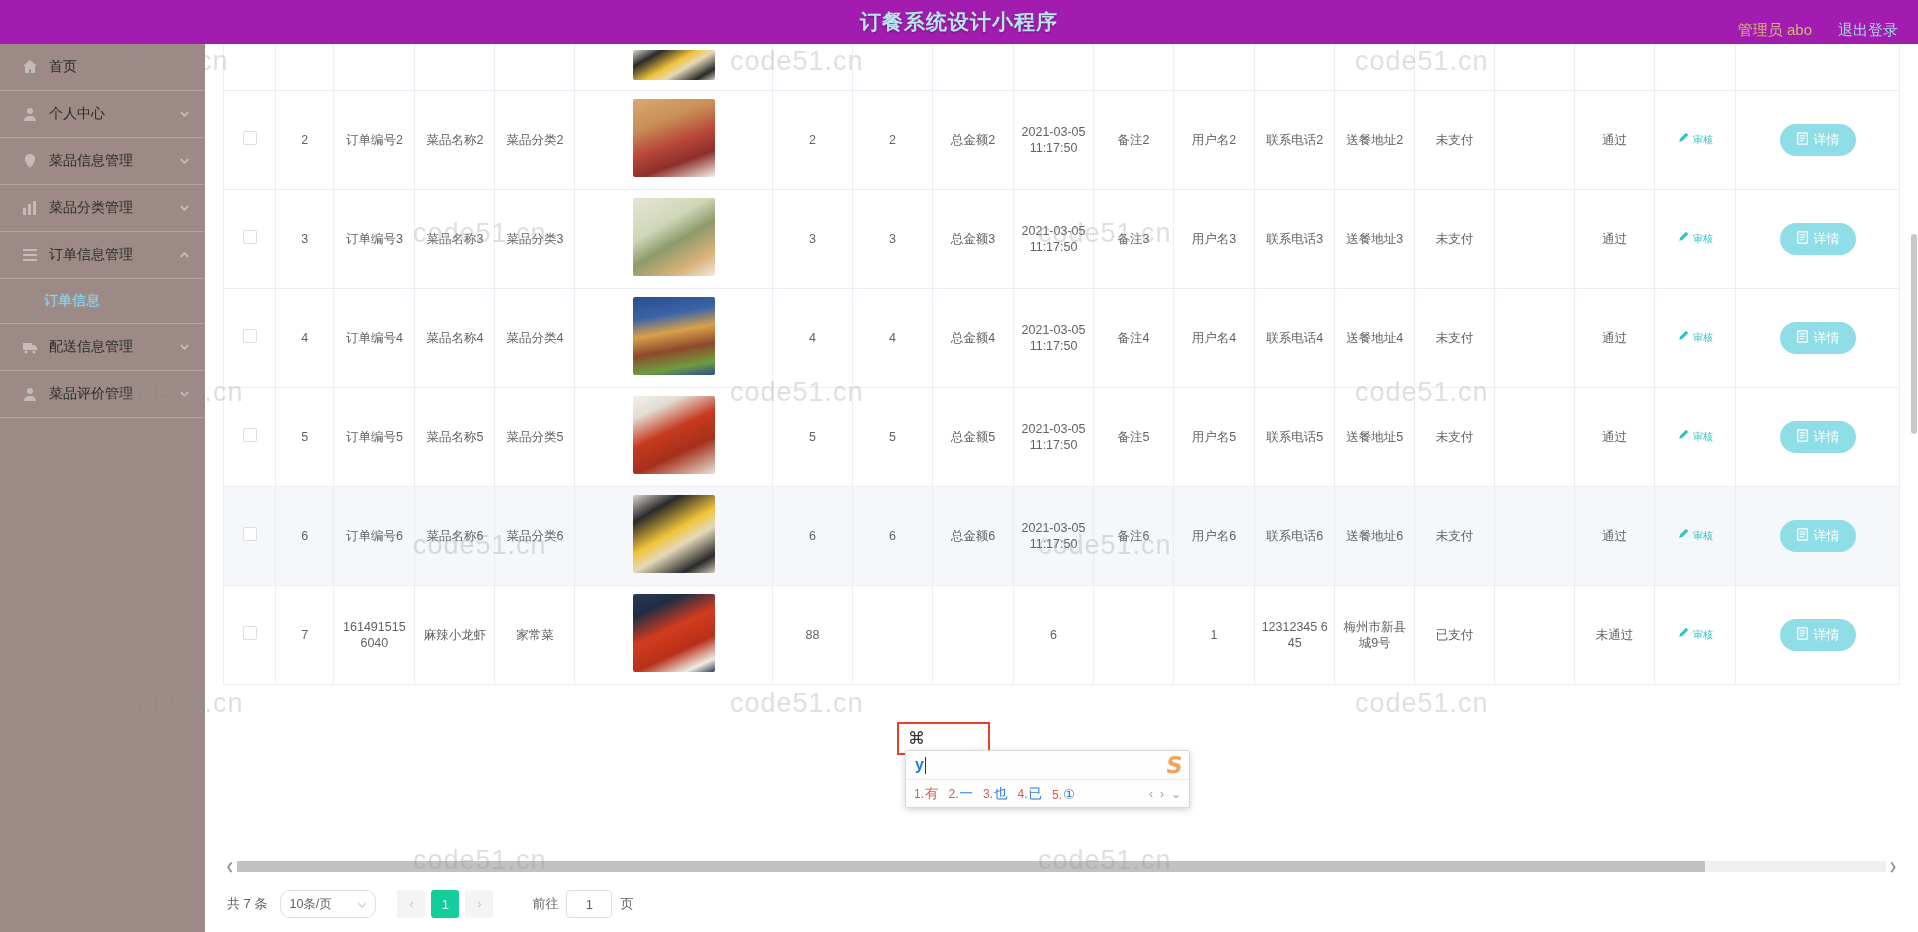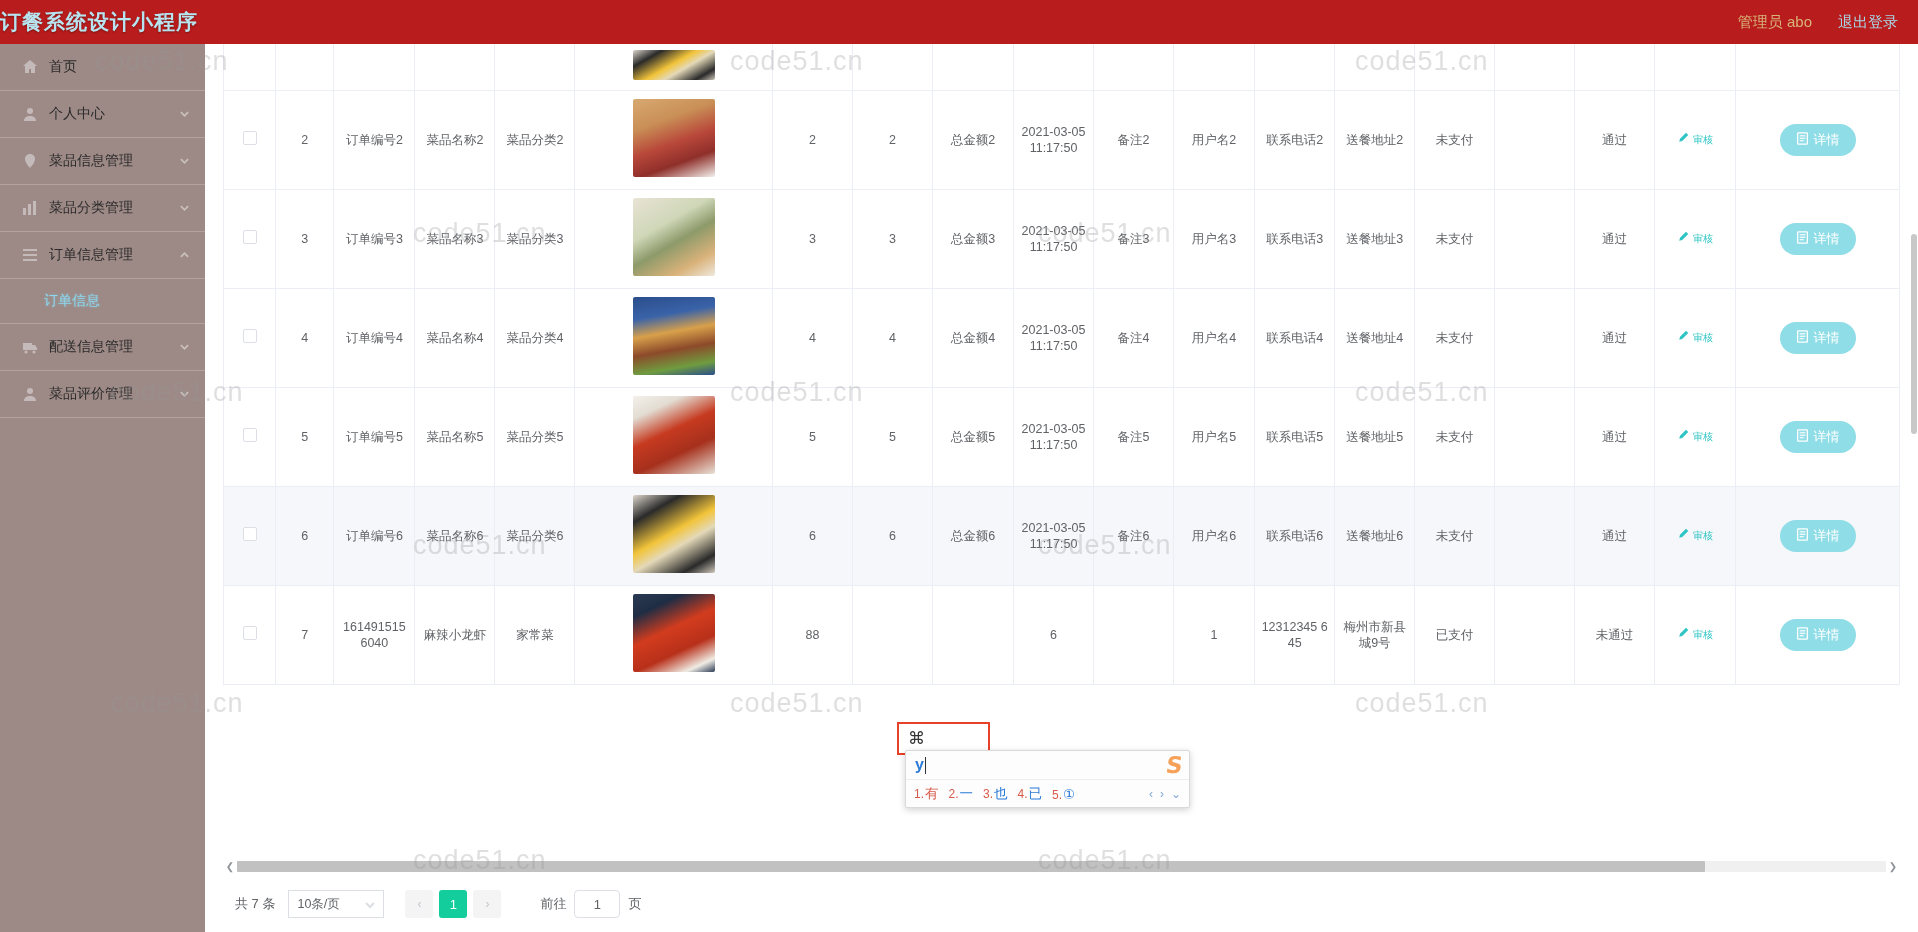--- a/index.html
+++ b/index.html
@@ -8,30 +8,30 @@
     overflow: hidden;
     font-family: "Liberation Sans", "DejaVu Sans", sans-serif;
     background: #ffffff;
   }
 
   
   #app { position: relative; width: 1918px; height: 932px; overflow: hidden; }
 
   .topbar {
     position: absolute; top: 0; left: 0; width: 1918px; height: 44px;
-    background: #b91c1c;
-    display: flex; align-items: center; justify-content: flex-start;
+    background: #a21caf;
+    display: flex; align-items: center; justify-content: center;
   }
   .topbar-title {
     font-size: 21px; font-weight: bold; color: #b8e4ef;
     letter-spacing: 1px;
     text-shadow: 0 1px 2px rgba(0,0,0,.35);
   }
   .topbar-right {
-    position: absolute; right: 20px; top: 0; height: 44px;
+    position: absolute; right: 20px; top: 8px; height: 44px;
     display: flex; align-items: center; gap: 26px;
   }
   .admin-name { font-size: 15px; color: #d7b47a; }
   .logout-link { font-size: 15px; color: #a8d8e8; cursor: pointer; }
 
   
   .sidebar {
     position: absolute; top: 44px; left: 0; width: 205px; height: 888px;
     background: #9d8a86;
     overflow: hidden;
@@ -135,23 +135,23 @@
     background: #c1c1c1; border-radius: 1px;
   }
 
   
   .footer {
     position: absolute; left: 0; bottom: 0; width: 1713px; height: 56px;
     display: flex; align-items: center; padding-left: 22px; gap: 13px;
     background: #ffffff;
     font-size: 13px; color: #606266;
   }
-  .total-text { color: #606266; font-size: 13px; margin-left: 8px; }
+  .total-text { color: #606266; font-size: 13px; }
   .page-size {
-    width: 96px; height: 28px; border: 1px solid #dcdfe6; border-radius: 0;
+    width: 96px; height: 28px; border: 1px solid #dcdfe6; border-radius: 10px;
     display: flex; align-items: center; justify-content: space-between;
     padding: 0 8px; background: #fff; cursor: pointer; font-size: 12.5px; color: #606266;
   }
   .page-size .cv { width: 10px; height: 10px; opacity: .55; }
   .page-size .cv svg { width: 10px; height: 10px; stroke: #c0c4cc; fill: none; stroke-width: 2; }
   .pager { display: flex; align-items: center; gap: 6px; margin-left: 8px; }
   .pg-btn {
     min-width: 28px; height: 28px; border-radius: 3px;
     background: #f4f4f5; color: #c0c4cc;
     display: flex; align-items: center; justify-content: center;

